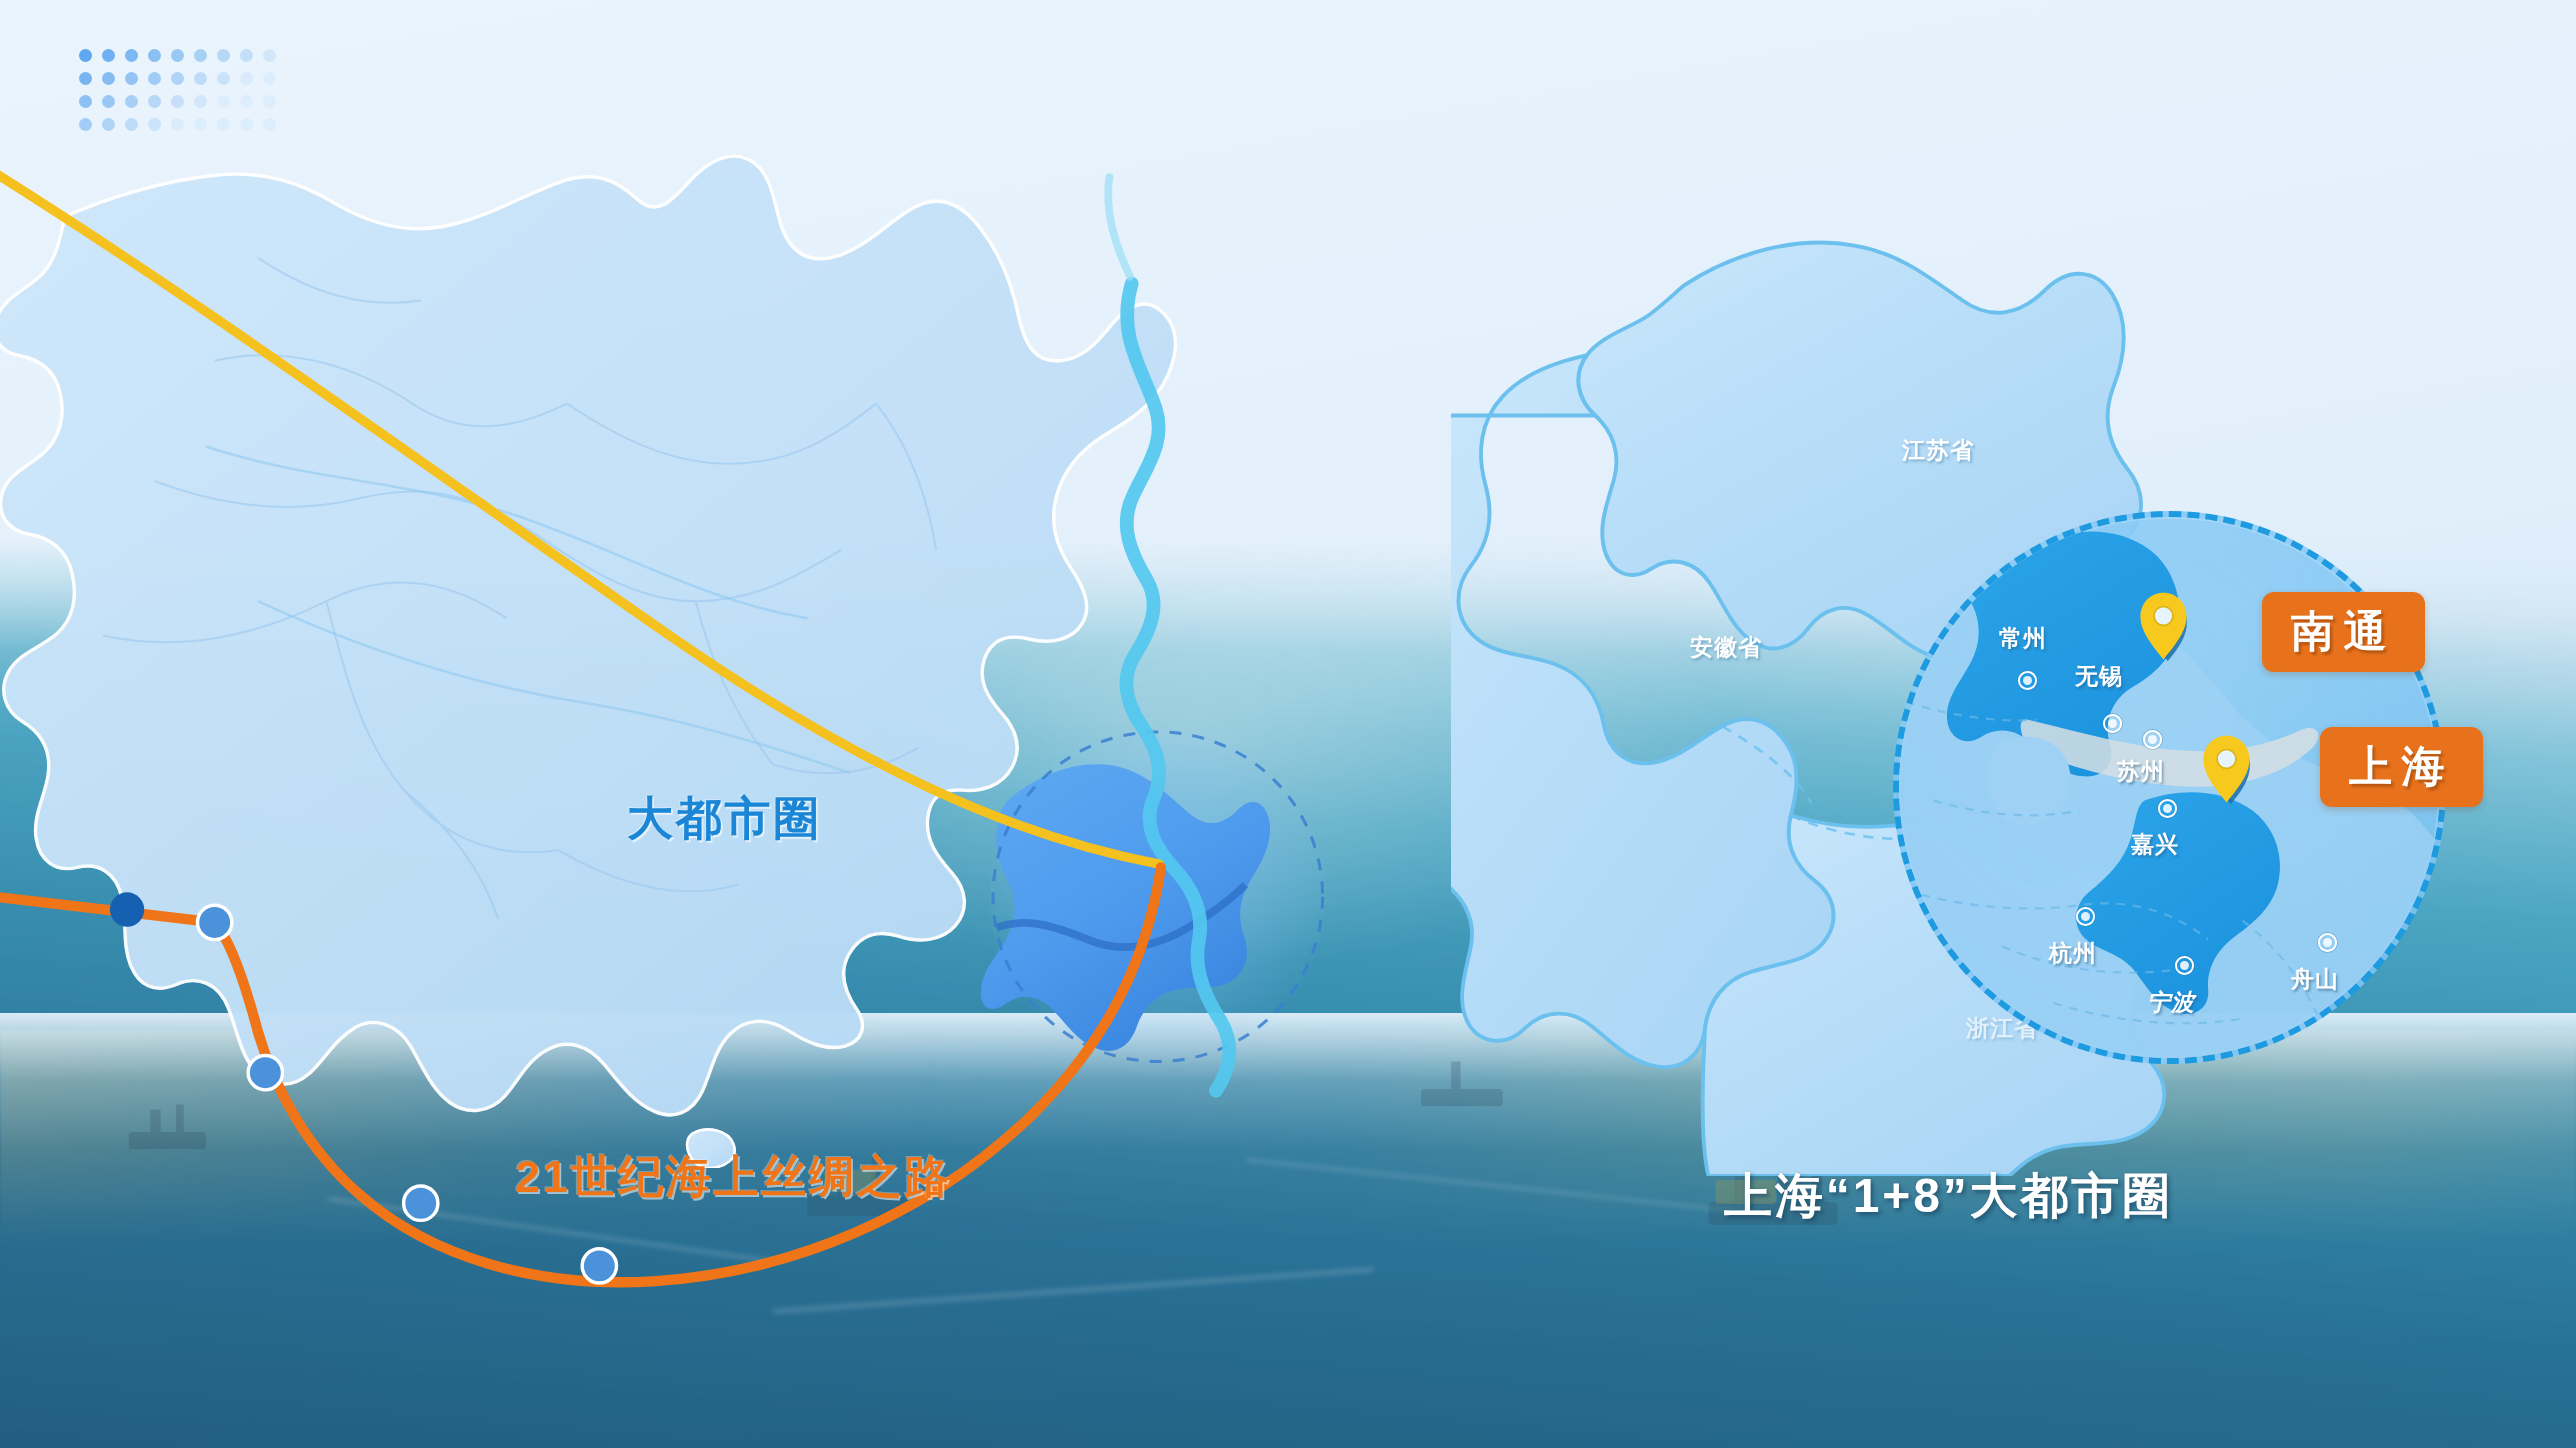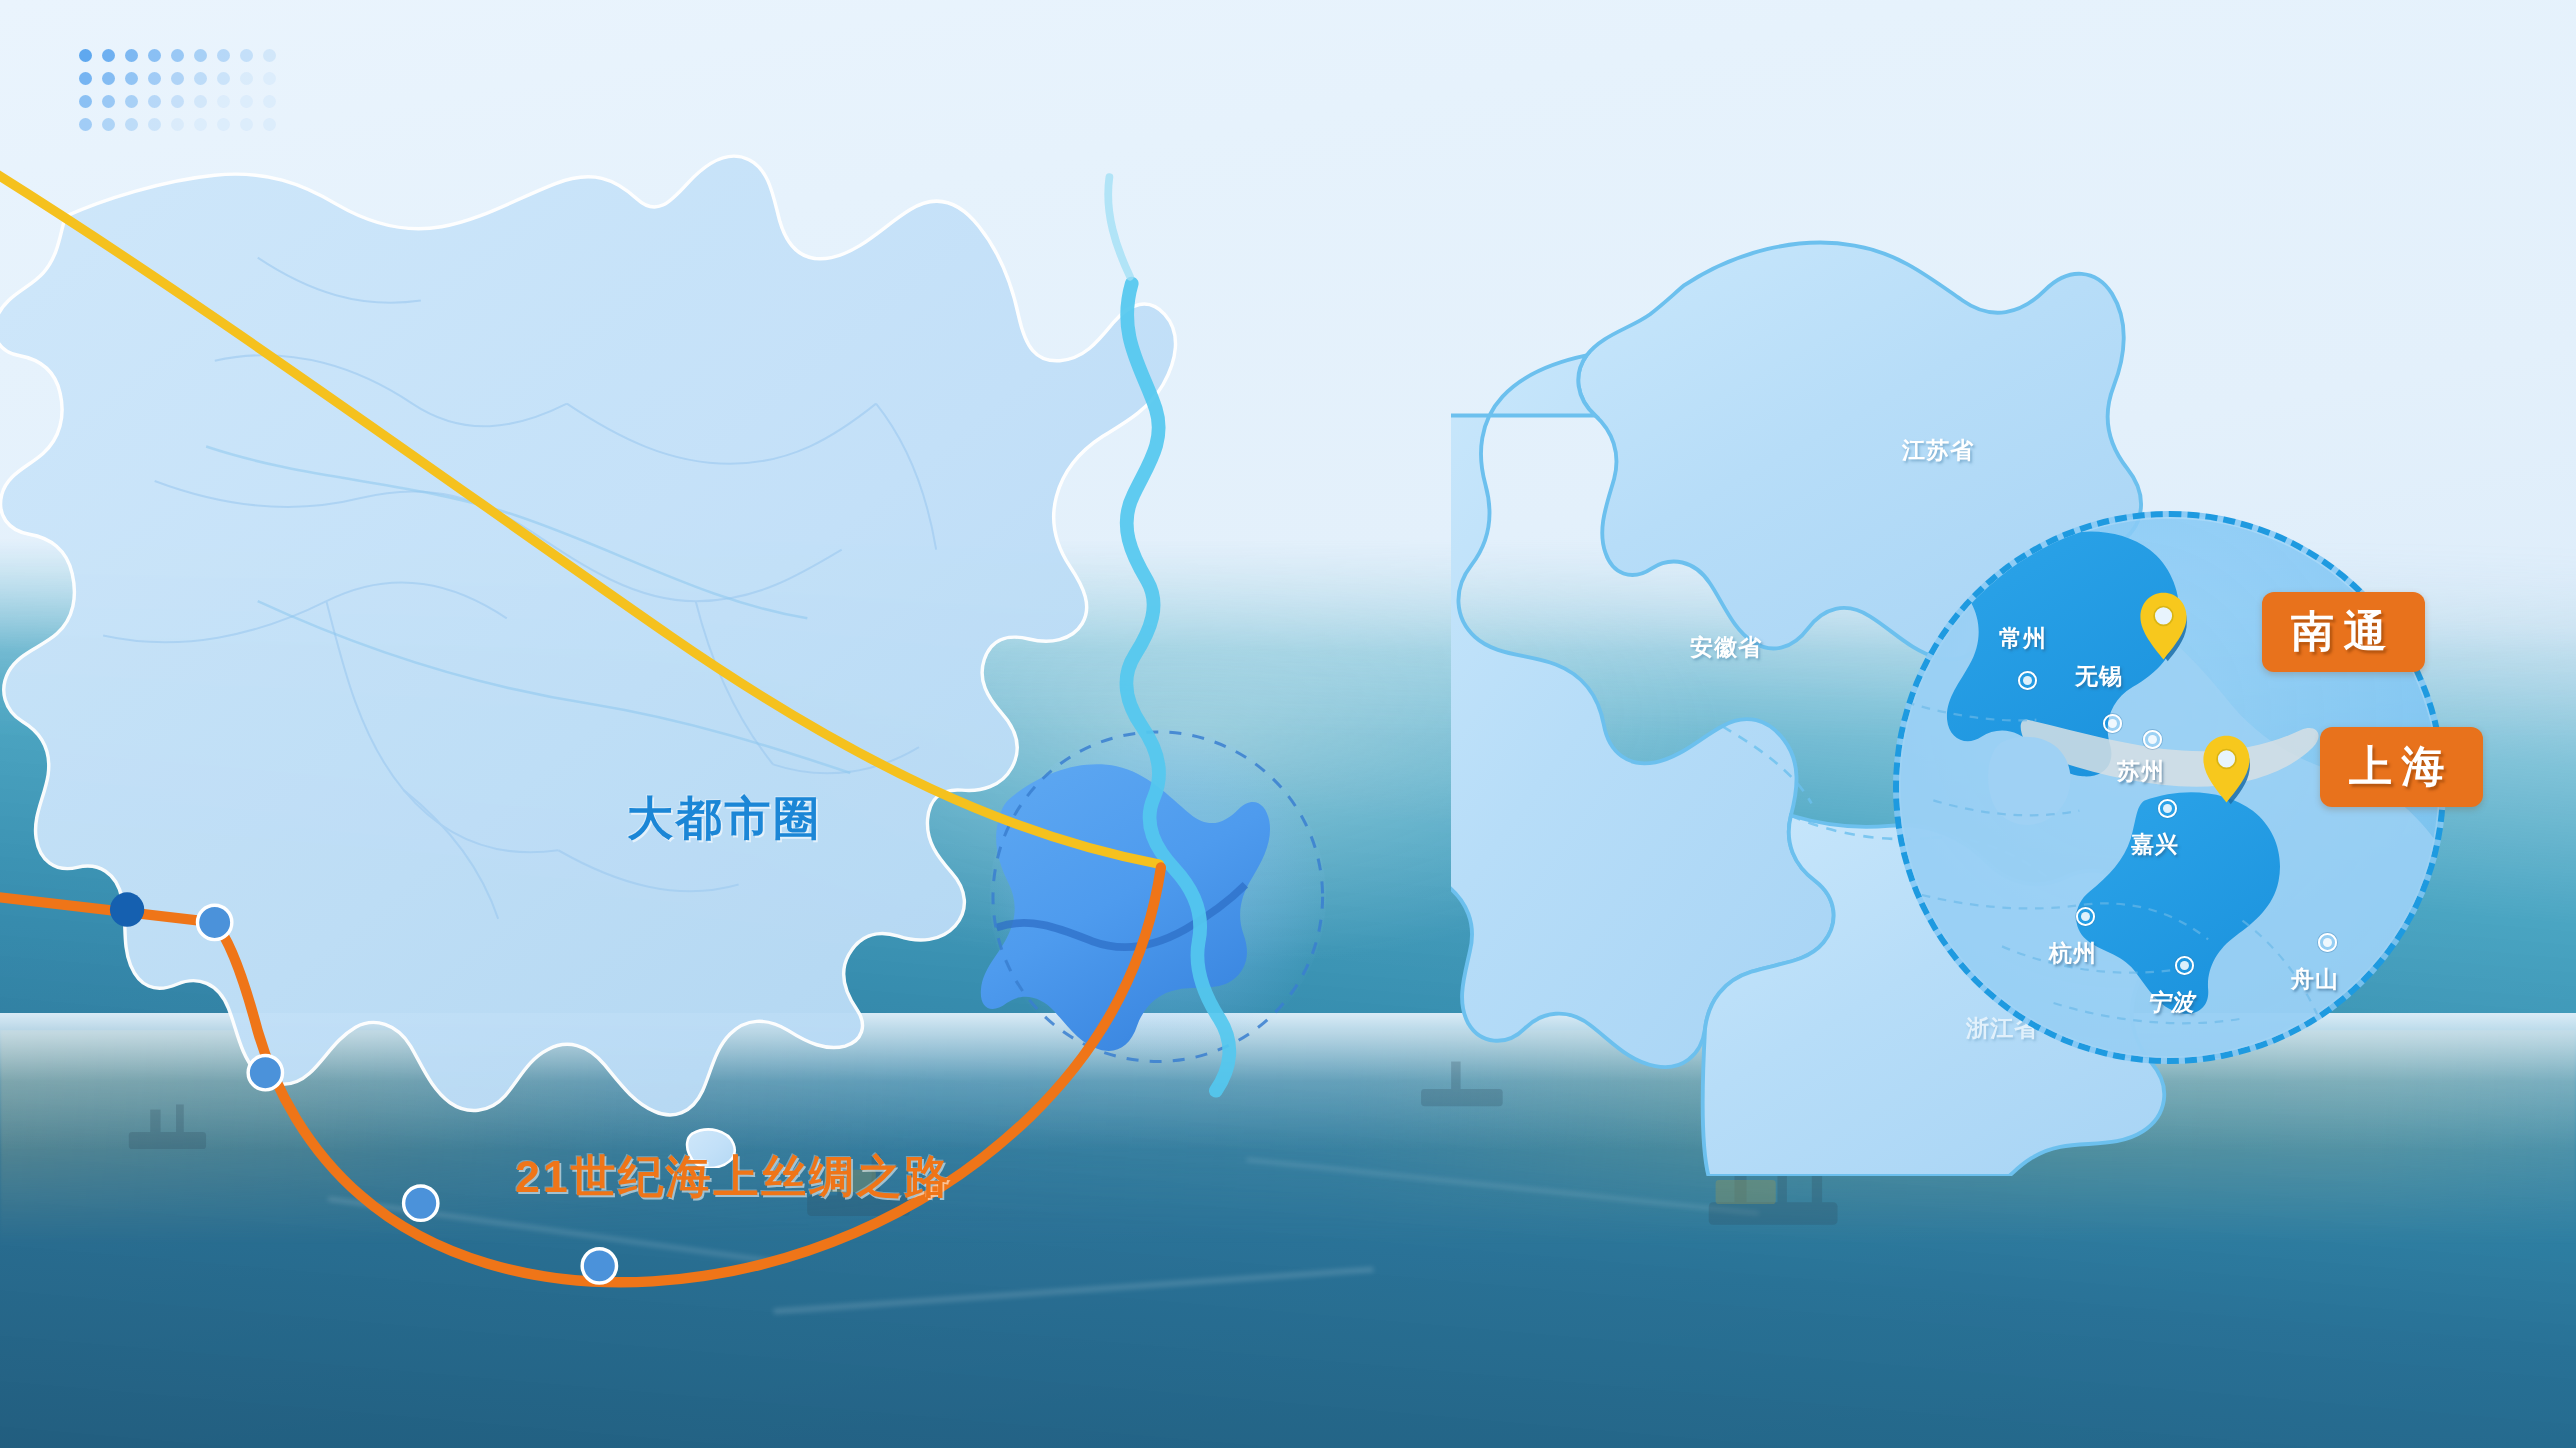--- a/index.html
+++ b/index.html
@@ -447,20 +447,21 @@
     <circle cx="490" cy="1401" r="20" fill="#4b92da" stroke="#ffffff" stroke-width="4"></circle>
     <circle cx="698" cy="1474" r="20" fill="#4b92da" stroke="#ffffff" stroke-width="4"></circle>
   </svg>
 
 
 
   <div class="lbl lbl-blue" style="left:627px;top:788px;font-size:46px;">大都市圈</div>
 
   <div class="lbl lbl-orange" style="left:508px;top:1147px;font-size:45px;margin-left:7px;">21世纪海上丝绸之路</div>
 
+  <div class="lbl lbl-white" style="left:1724px;top:1164px;font-size:48px;">上海“1+8”大都市圈</div>
 
   <div id="dots">
       <i style="opacity: 1;"></i>
       <i style="opacity: 0.895;"></i>
       <i style="opacity: 0.79;"></i>
       <i style="opacity: 0.685;"></i>
       <i style="opacity: 0.58;"></i>
       <i style="opacity: 0.475;"></i>
       <i style="opacity: 0.37;"></i>
       <i style="opacity: 0.265;"></i>

